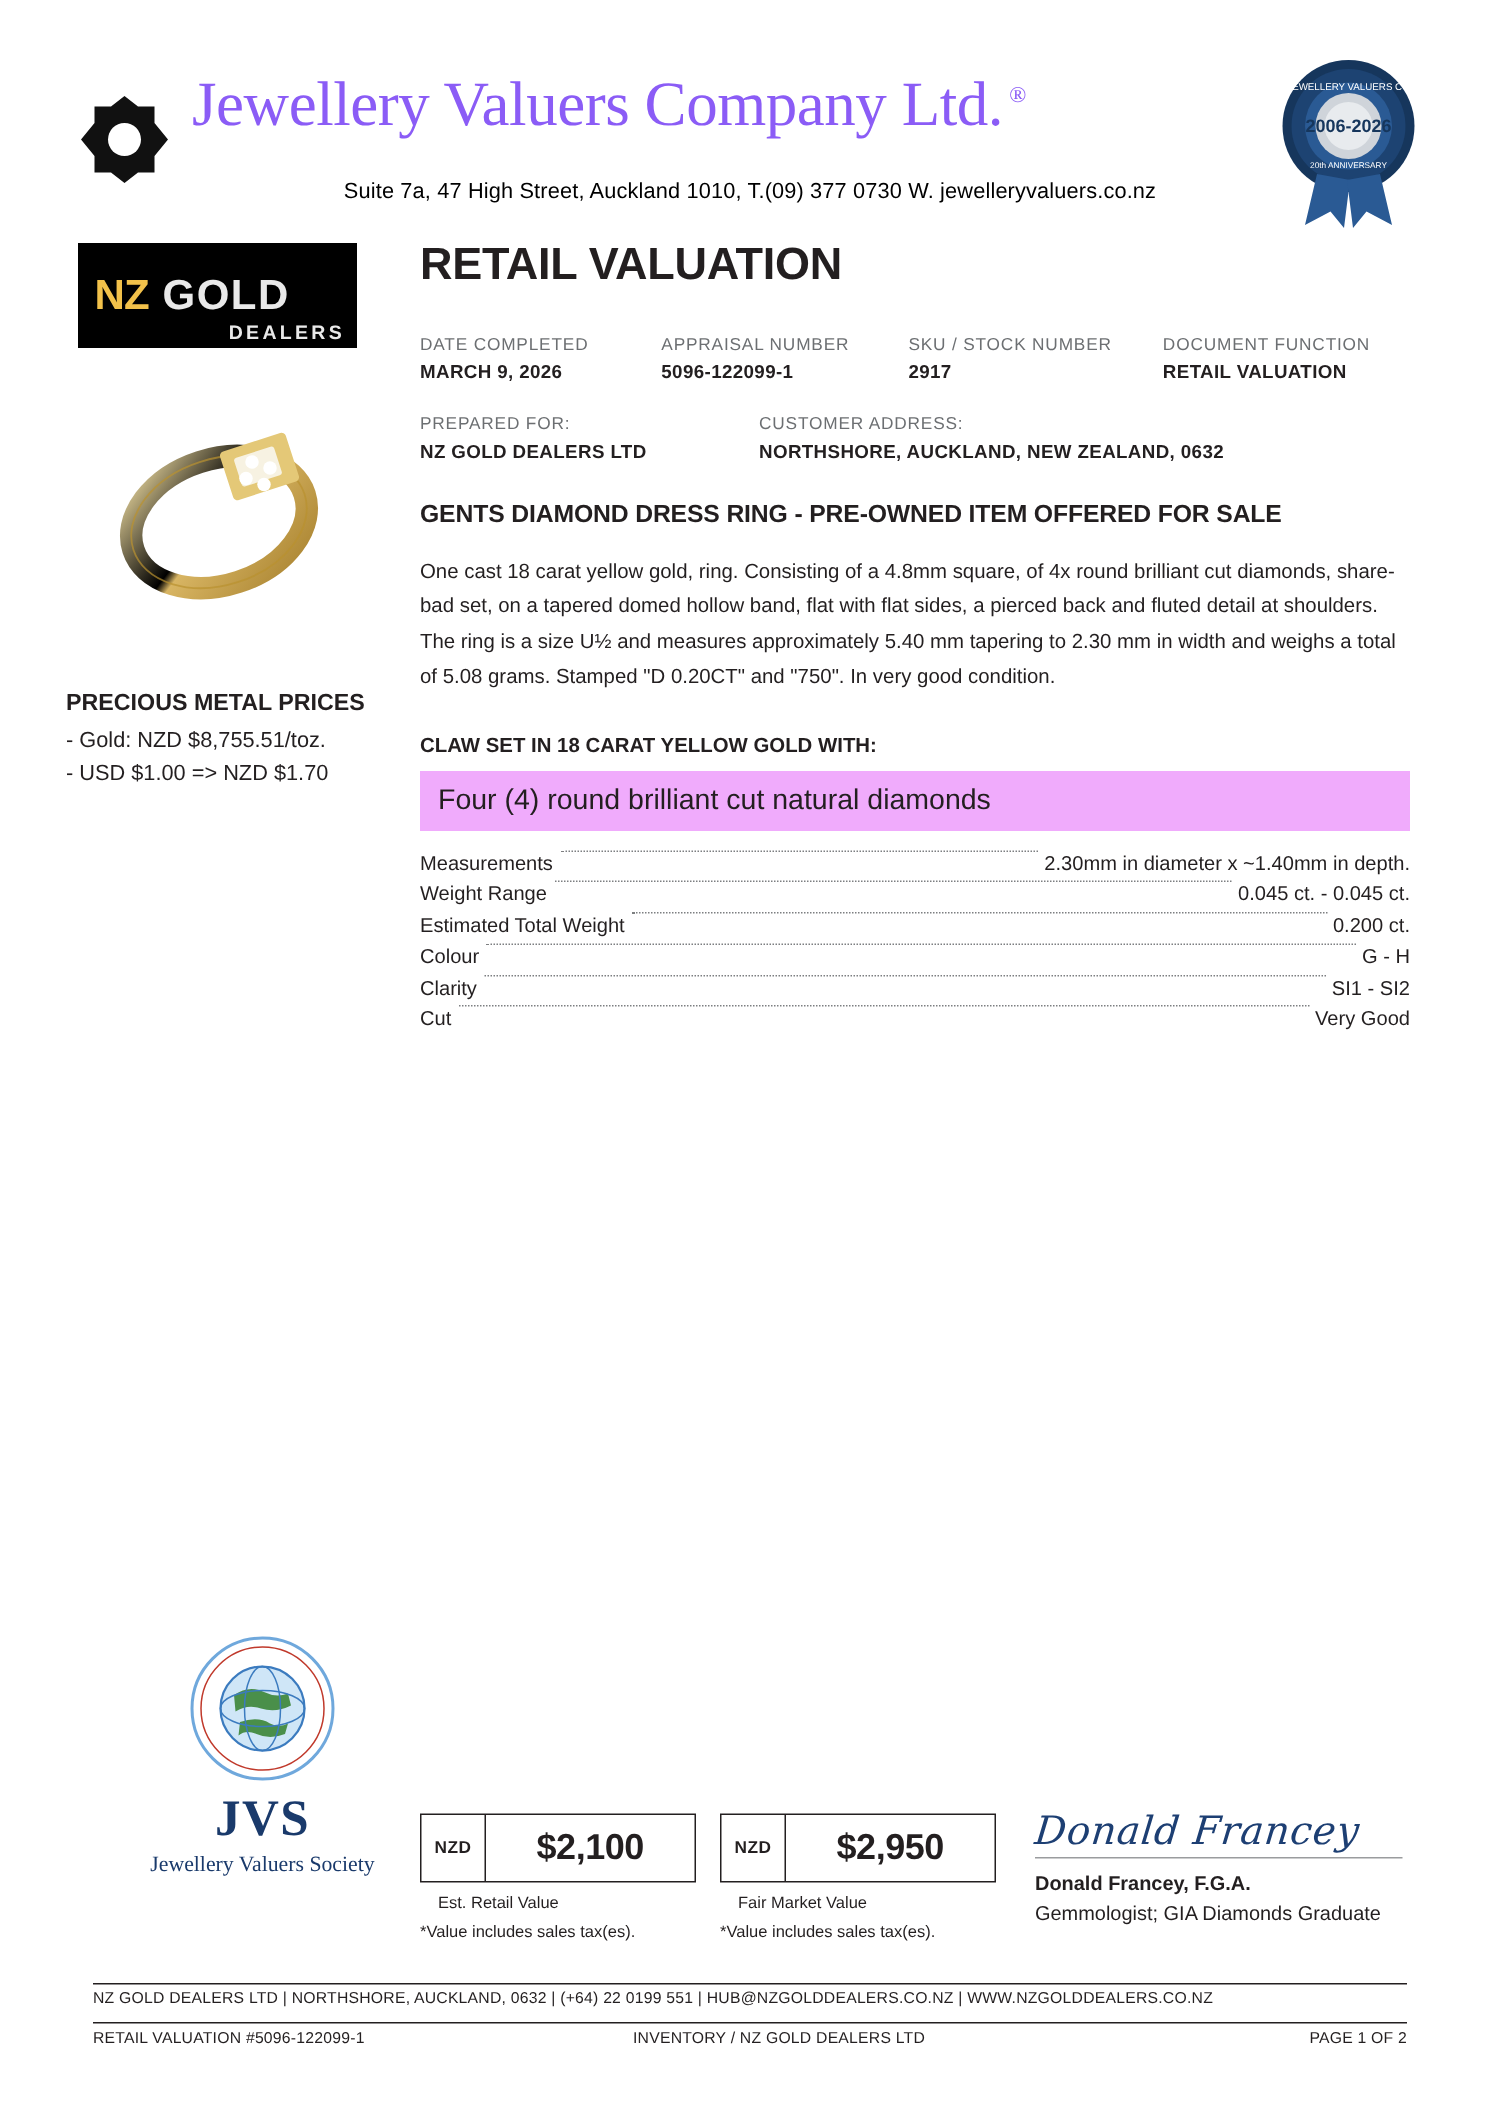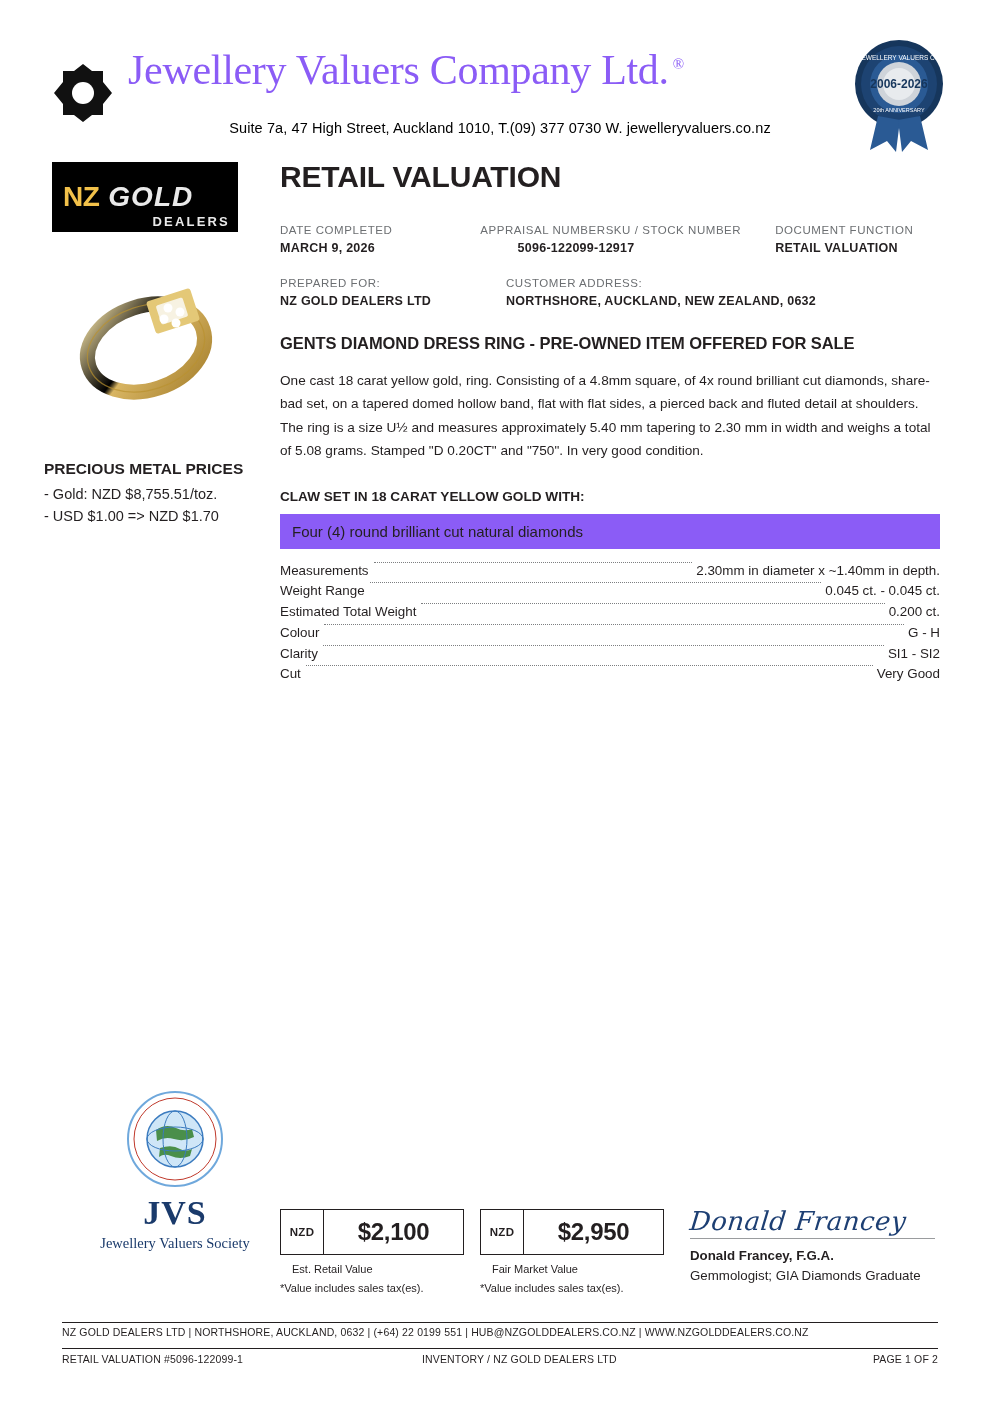--- a/index.html
+++ b/index.html
@@ -94,21 +94,20 @@
     margin-left: 8px;
     background: #000;
     padding: 0 3px;
   }
   .nzg-gold {
     color: #e9e9e9;
     font-weight: bold;
     font-size: 28px;
     letter-spacing: 1px;
     margin-left: 6px;
-    font-style: italic;
   }
   .nzg-dealers {
     position: absolute;
     right: 8px;
     bottom: 3px;
     color: #e9e9e9;
     font-size: 13px;
     letter-spacing: 2.2px;
     font-weight: bold;
   }
@@ -166,21 +165,21 @@
     margin-bottom: 5px;
     text-transform: uppercase;
   }
   .meta-cell .val {
     font-size: 12.5px;
     font-weight: bold;
     letter-spacing: 0.25px;
     color: #231f20;
   }
   .c1 { width: 166px; }
-  .c2 { width: 170px; text-align: right; }
+  .c2 { width: 170px; }
   .c3 { width: 175px; }
   .c4 { width: 170px; }
 
   .prep-row {
     display: flex;
     margin-bottom: 26px;
   }
   .prep-left { width: 226px; }
   .prep-right { width: 430px; }
 
@@ -198,23 +197,23 @@
     color: #231f20;
   }
 
   .claw-heading {
     font-size: 13.6px;
     font-weight: bold;
     margin: 0 0 10px 0;
     color: #231f20;
   }
   .stone-band {
-    background: #8b5cf6;
+    background: #f0abfc;
     padding: 9px 0 9px 12px;
-    font-size: 15px;
+    font-size: 19px;
     color: #231f20;
     margin-bottom: 12px;
   }
 
   .spec-line {
     display: flex;
     align-items: flex-start;
     font-size: 13.4px;
     color: #231f20;
     line-height: 1.55;

